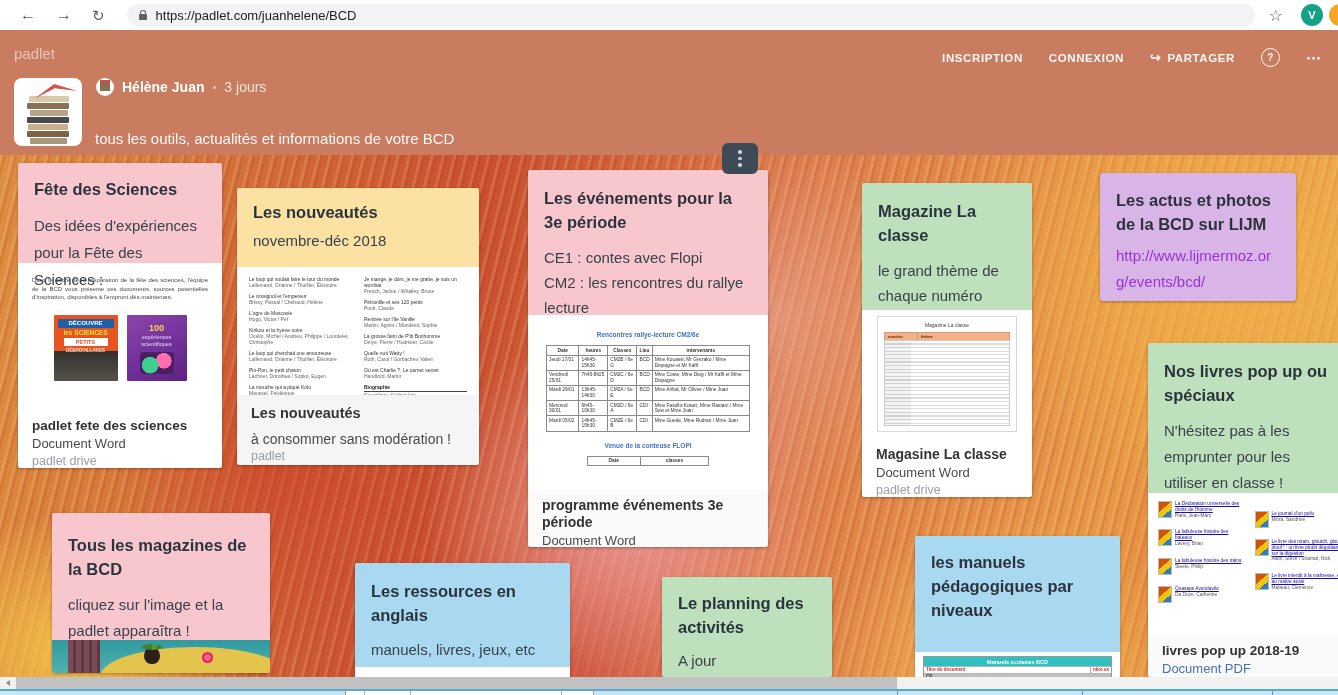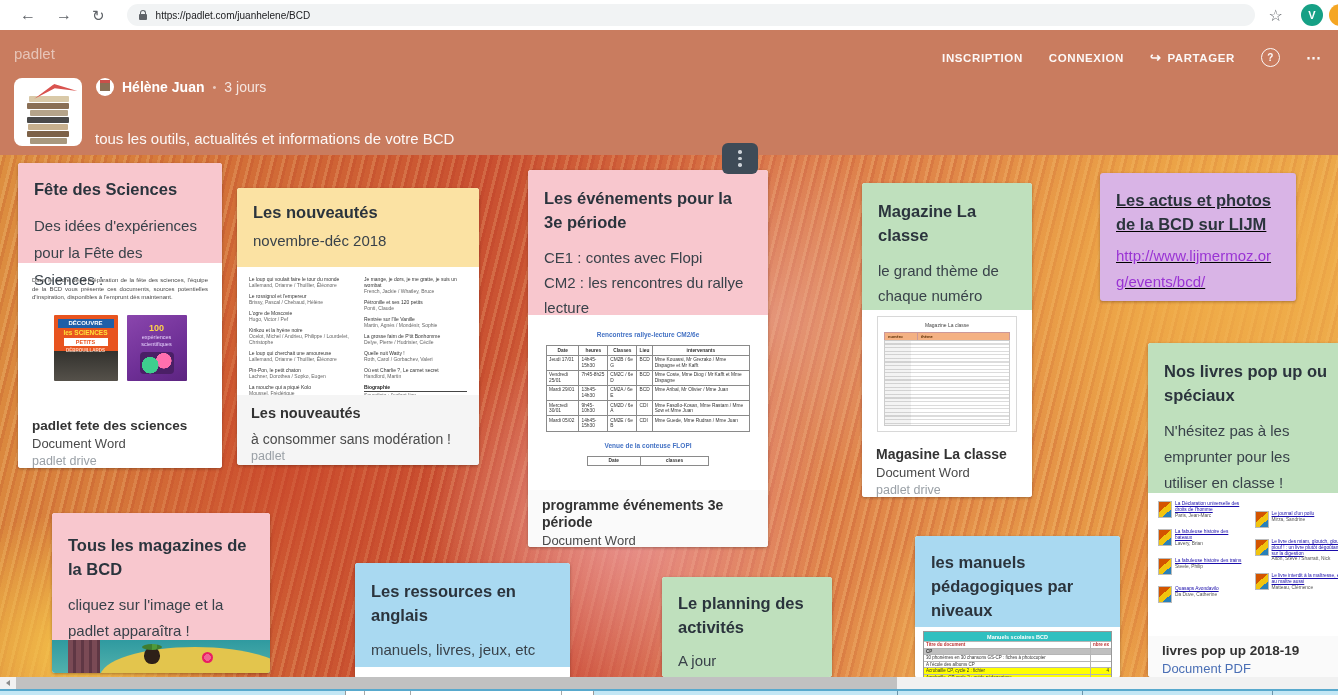--- a/index.html
+++ b/index.html
@@ -7,21 +7,21 @@
        font-family:"Liberation Sans",sans-serif;-webkit-font-smoothing:antialiased;}
   
   .browser{position:absolute;left:0;top:0;width:1338px;height:30px;background:#fff;display:flex;align-items:center;}
   .nav-ic{color:#5f6368;font-size:16px;line-height:1;margin-left:20px;cursor:pointer;}
   .nav-ic.reload{font-size:15px;}
   .urlbar{margin-left:22px;width:1128px;height:22px;background:#f1f3f4;border-radius:12px;
           display:flex;align-items:center;padding:0 12px;box-sizing:border-box;}
   .lock{width:8px;height:6px;background:#5f6368;border-radius:1px;position:relative;margin-right:9px;margin-top:3px;}
   .lock:before{content:"";position:absolute;left:1px;top:-4px;width:4px;height:4px;border:1.5px solid #5f6368;
                border-bottom:none;border-radius:3px 3px 0 0;}
-  .url{font-size:10px;color:#202124;}
+  .url{font-size:13px;color:#202124;}
   .star{color:#5f6368;font-size:16px;margin-left:14px;cursor:pointer;}
   .chrome-avatar{width:22px;height:22px;border-radius:50%;background:#16a085;color:#fff;font-size:11px;font-weight:700;
           display:flex;align-items:center;justify-content:center;margin-left:18px;cursor:pointer;}
   .chrome-edge{width:22px;height:22px;border-radius:50%;background:#f5a623;position:absolute;right:-13px;top:4px;}
   
   .pheader{position:absolute;left:0;top:30px;width:1338px;height:125px;background:#c97c5f;color:#fff;}
   .brand{position:absolute;left:14px;top:15px;font-size:15px;color:rgba(255,255,255,.55);}
   .logo{position:absolute;left:14px;top:48px;width:68px;height:68px;background:#fff;border-radius:8px;overflow:hidden;}
   .bookstack{position:absolute;left:13px;top:18px;width:42px;}
   .bk{height:6px;border-radius:1px;margin-bottom:1px;}
@@ -129,21 +129,21 @@
   .sheet-hdr span{padding:1px 3px;}
   .sheet-hdr span:first-child{width:26px;border-right:.5px solid #c99;}
   .doc-rows{height:84px;border:.5px solid #ccc;
      background:repeating-linear-gradient(to bottom,#fff 0 2.4px,#dcdcdc 2.4px 3.6px),
                 linear-gradient(to right,#f3f3f3 0 26px,#fff 26px 27px,#fff 27px);
      background-blend-mode:multiply;}
   #card-magz .cap{height:60px;padding-top:9px;}
   #card-magz .cap-title{font-size:14px;}
   
   #card-actus{left:1100px;top:18px;width:196px;height:128px;background:#d9b4e6;}
-  #card-actus .chead{background:transparent;padding-top:15px;text-decoration:underline;}
+  #card-actus .chead{background:transparent;padding-top:15px;}
   #card-actus .ctitle{margin-bottom:7px;}
   .linktxt{font-size:15px;line-height:26px;color:#9a34d4;word-break:break-all;cursor:pointer;}
   
   #card-popup{left:1148px;top:188px;width:205px;height:334px;}
   #card-popup .chead{height:150px;padding-top:16px;}
   #card-popup .cbody{line-height:26px;}
   #card-popup .preview{height:143px;padding:8px 10px 0;box-sizing:border-box;display:flex;gap:8px;overflow:hidden;}
   .pcol{flex:1;}
   .pentry{display:flex;gap:3px;margin-bottom:11px;}
   .pthumb{width:12px;height:15px;flex:none;border:.5px solid #bbb;
@@ -169,21 +169,21 @@
   
   #card-angl{left:355px;top:408px;width:215px;height:116px;}
   #card-angl .chead{height:104px;padding-top:16px;}
   #card-angl .cbody{line-height:24px;}
   
   #card-plan{left:662px;top:422px;width:170px;height:100px;}
   #card-plan .chead{height:100px;padding-top:14px;}
   #card-plan .ctitle{margin-bottom:8px;}
   
   #card-manu{left:915px;top:381px;width:205px;height:142px;}
-  #card-manu .chead{height:91px;padding-top:14px;}
+  #card-manu .chead{height:116px;padding-top:14px;}
   #card-manu .ctitle{margin-bottom:0;}
   #card-manu .preview{height:51px;padding:4px 8px 0;box-sizing:border-box;}
   .xls{border:.5px solid #999;font-size:4.5px;color:#333;}
   .xls-title{background:#30c0c0;color:#fff;font-weight:700;font-size:5.5px;text-align:center;padding:1.5px 0;}
   .xls-row{display:flex;border-top:.5px solid #b5b5b5;line-height:5.5px;}
   .xls-row .c1{flex:1;padding:0 2px;overflow:hidden;white-space:nowrap;}
   .xls-row .c2{width:16px;text-align:right;padding:0 2px;border-left:.5px solid #b5b5b5;}
   .xls-row.hdr{color:#b33;font-weight:700;}
   .xls-row.grp{background:#bfbfbf;font-weight:700;}
   .xls-row.yellow{background:#ffff00;}

